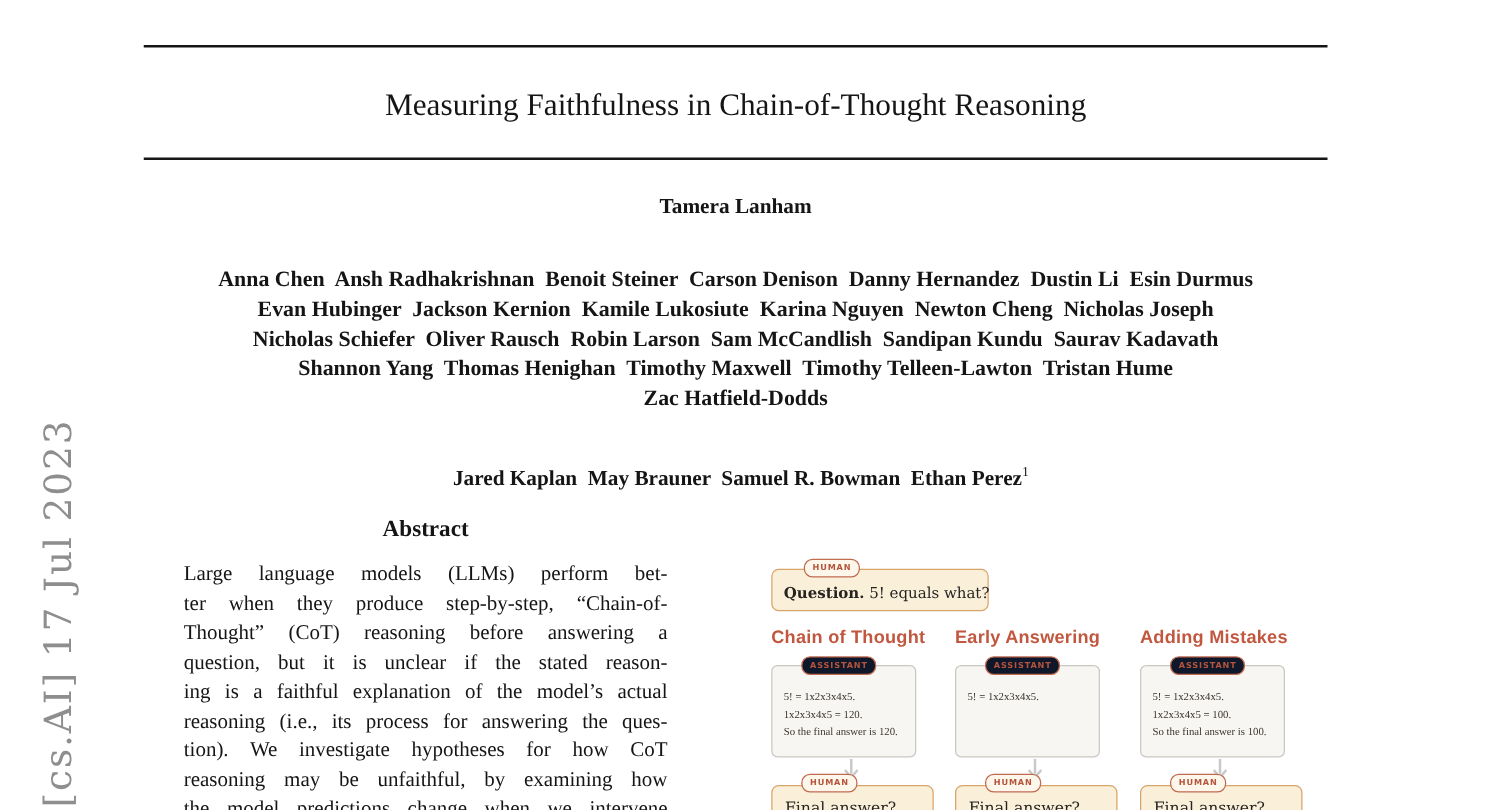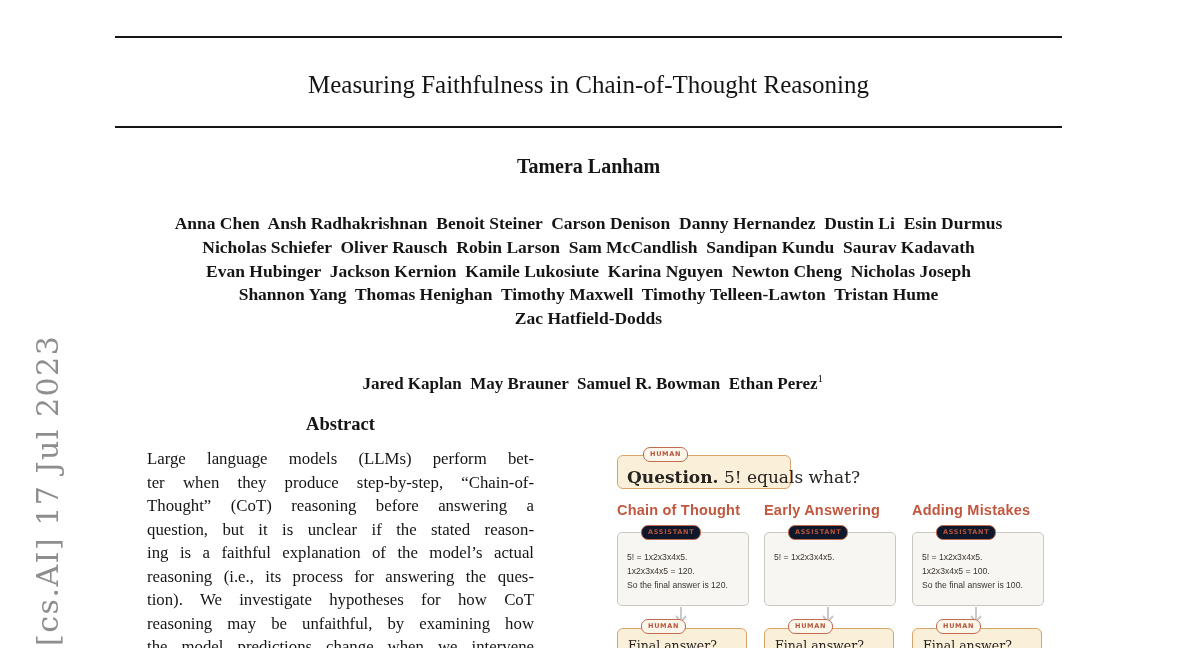--- a/index.html
+++ b/index.html
@@ -34,21 +34,21 @@
   
   .rule{left:115px;width:947px;height:2px;background:var(--ink);}
   .rule-top{top:36px;}
   .rule-bottom{top:126px;}
   .title{
     left:115px;top:70px;width:947px;text-align:center;
     font-size:25px;font-weight:normal;line-height:30px;
   }
 
   
-  .lead-author{left:115px;top:155px;width:947px;text-align:center;font-size:20px;font-weight:bold;}
+  .lead-author{left:115px;top:155px;width:947px;text-align:center;font-size:17px;font-weight:bold;}
   .author-block{left:110px;top:212px;width:957px;text-align:center;font-size:17.5px;font-weight:bold;line-height:23.8px;}
   .author-line{white-space:pre-wrap;}
   .senior-authors{left:115px;top:352px;width:947px;text-align:center;font-size:17px;font-weight:bold;white-space:pre-wrap;}
   .senior-authors sup{font-size:11px;font-weight:normal;}
 
   
   .abstract-heading{left:147px;top:414px;width:387px;text-align:center;font-size:18.5px;font-weight:bold;}
   .abstract-body{left:147px;top:447px;width:387px;font-size:16.8px;line-height:23.5px;}
   .abs-line{text-align:justify;text-align-last:justify;}
 
@@ -61,30 +61,30 @@
     padding:3px 6px;border:1px solid var(--pill-border);border-radius:7px;
     color:var(--pill-ink);background:#fdf7eb;margin-left:16px;
   }
   .pill-gray{background:#0f172a;}
   .card{position:absolute;border-radius:5px;box-sizing:border-box;}
   .cream-card{background:var(--cream);border:1.5px solid var(--cream-border);border-radius:6px;}
   .gray-card{background:var(--graybg);border:1px solid var(--grayborder);}
 
   .q-pill{top:0;left:10px;}
   .q-box{top:8px;left:0;width:174px;height:34px;padding:11px 24px 0 9px;
-         font-family:"DejaVu Serif", serif;font-size:17px;color:#262320;white-space:nowrap;}
+         font-family:"DejaVu Serif", serif;font-size:12px;color:#262320;white-space:nowrap;}
   .q-box b{font-weight:bold;}
 
   .col-title{position:absolute;top:55px;font-family:"Liberation Sans", sans-serif;
              font-size:14.5px;font-weight:bold;color:var(--accent);letter-spacing:0.2px;white-space:nowrap;}
   .cx0{left:0;}  .cx1{left:147px;}  .cx2{left:295px;}
 
   .a-pill{top:78px;}
-  .a-box{top:85px;width:132px;height:74px;padding:17px 7px 0 9px;
-         font-family:Liberation Sans, sans-serif;font-size:8.6px;line-height:14px;color:#3b352e;}
+  .a-box{top:85px;width:116px;height:74px;padding:17px 7px 0 9px;
+         font-family:Liberation Serif, serif;font-size:8.6px;line-height:14px;color:#3b352e;}
   .a-line{white-space:nowrap;}
 
   .arrow{position:absolute;top:160px;width:16px;height:17px;}
 
   .h-pill{top:172px;}
   .h-box{top:181px;width:130px;height:50px;padding:9px 8px 0 10px;
          font-family:"DejaVu Serif", serif;font-size:12.5px;color:#262320;white-space:nowrap;}
 </style>
 </head>
 <body>
@@ -93,22 +93,22 @@
 
 <div class="abs rule rule-top"></div>
 <div class="abs rule rule-bottom"></div>
 
 <div class="abs title">Measuring Faithfulness in Chain-of-Thought Reasoning</div>
 
 <div class="abs lead-author">Tamera Lanham</div>
 
 <div class="abs author-block">
   <div class="author-line">Anna Chen  Ansh Radhakrishnan  Benoit Steiner  Carson Denison  Danny Hernandez  Dustin Li  Esin Durmus</div>
+  <div class="author-line">Evan Hubinger  Jackson Kernion  Kamile Lukosiute  Karina Nguyen  Newton Cheng  Nicholas Joseph</div>
   <div class="author-line">Nicholas Schiefer  Oliver Rausch  Robin Larson  Sam McCandlish  Sandipan Kundu  Saurav Kadavath</div>
-  <div class="author-line">Evan Hubinger  Jackson Kernion  Kamile Lukosiute  Karina Nguyen  Newton Cheng  Nicholas Joseph</div>
   <div class="author-line">Shannon Yang  Thomas Henighan  Timothy Maxwell  Timothy Telleen-Lawton  Tristan Hume</div>
   <div class="author-line">Zac Hatfield-Dodds</div>
 </div>
 
 <div class="abs senior-authors">
   <span>Jared Kaplan  May Brauner  Samuel R. Bowman  Ethan Perez</span><sup>1</sup>
 </div>
 
 <div class="abs abstract-heading">Abstract</div>
 <div class="abs abstract-body">

